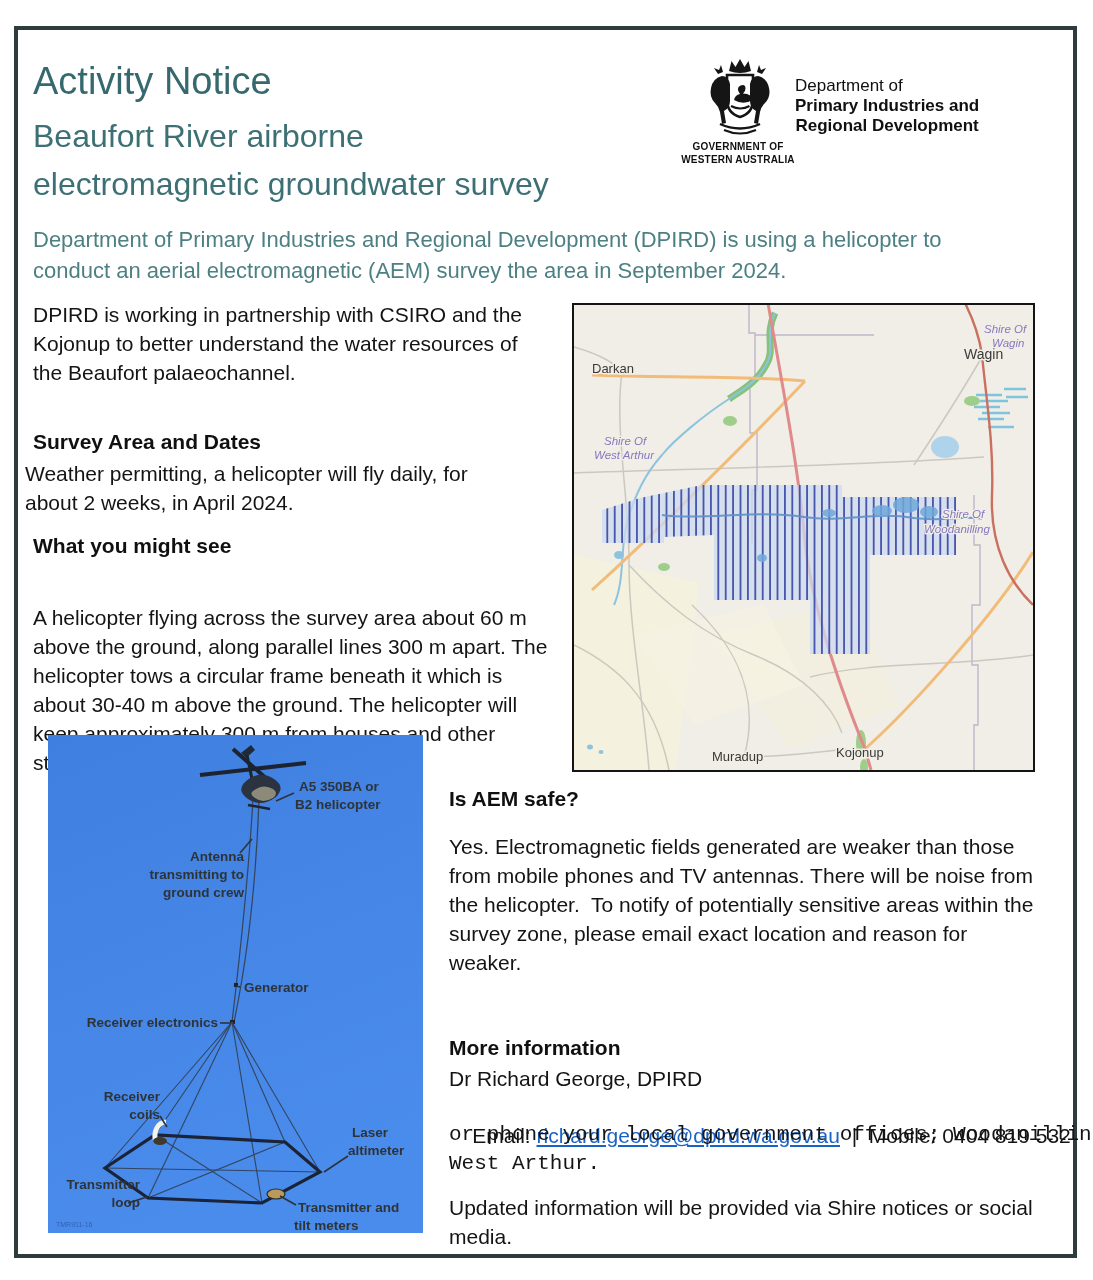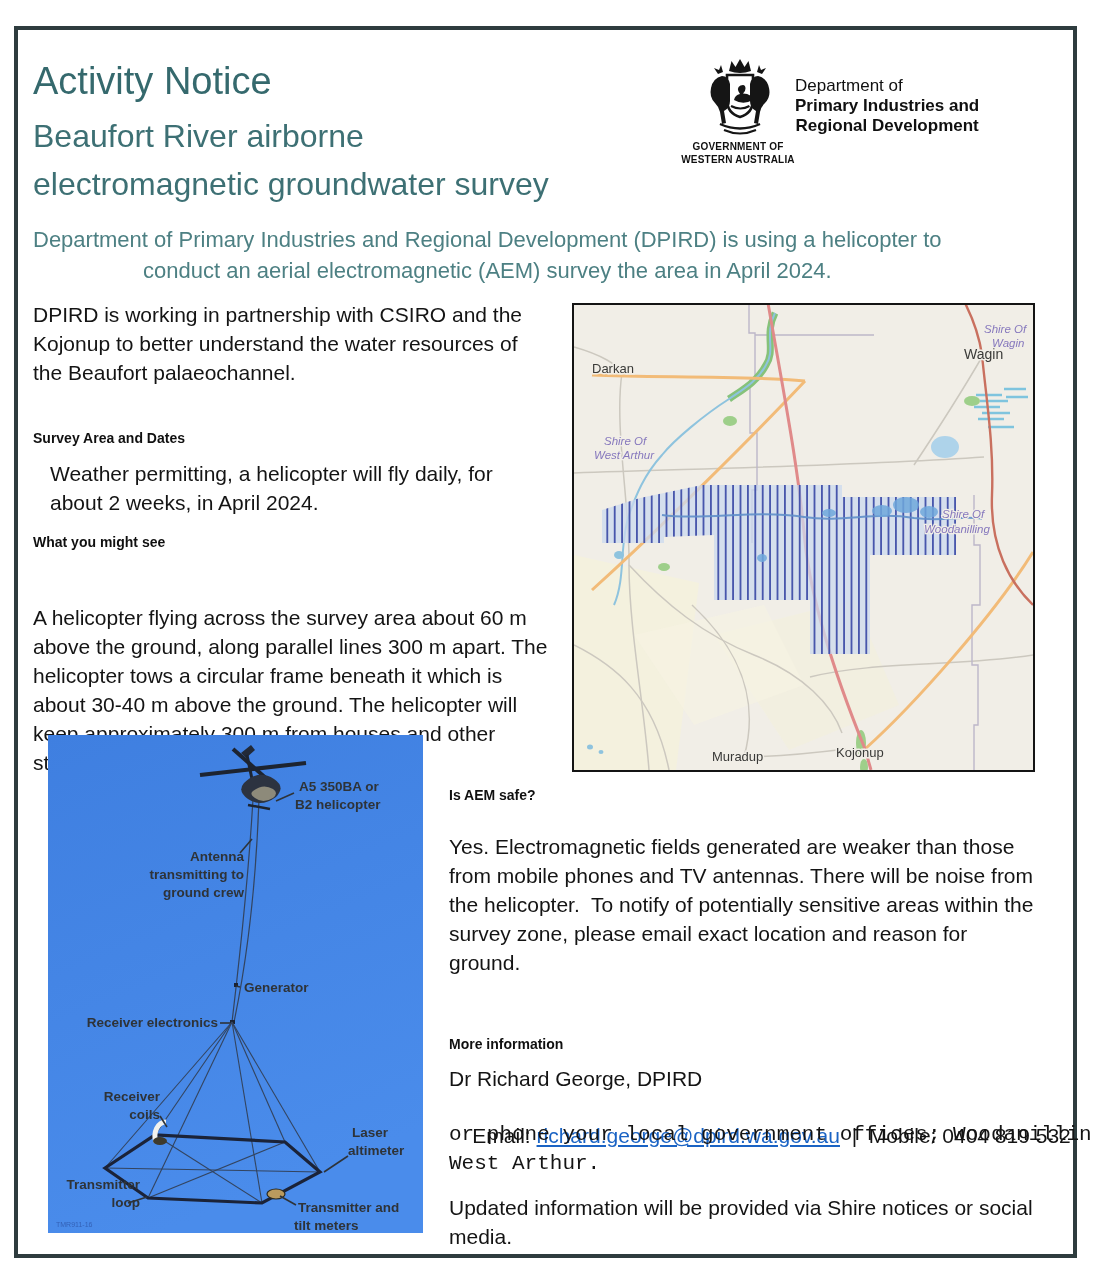--- a/index.html
+++ b/index.html
@@ -2,23 +2,23 @@
 <html><head>
 <meta charset="utf-8">
 <style>
   html,body{margin:0;padding:0;background:#ffffff;}
   .page{position:relative;width:1093px;height:1280px;background:#ffffff;overflow:hidden;
         font-family:"Liberation Sans","DejaVu Sans",sans-serif;color:#161616;}
   .abs{position:absolute;}
   .frame{left:14px;top:26px;width:1055px;height:1224px;border:4px solid #2e3c3e;background:#ffffff;}
   .title{left:33px;top:60px;font-size:38px;color:#35696d;letter-spacing:0;}
   .subtitle{left:33px;top:112px;font-size:32px;line-height:48px;color:#3d7074;}
-  .intro{left:33px;top:224px;font-size:22px;line-height:31px;color:#4d8083;text-align:center;}
+  .intro{left:33px;top:224px;font-size:22px;line-height:31px;color:#4d8083;}
   .body-text{font-size:21px;line-height:29px;color:#141414;}
-  .heading{font-size:14px;font-weight:bold;color:#101010;}
+  .heading{font-size:21px;font-weight:bold;color:#101010;}
   .line{white-space:pre;}
   .gov-caption{left:664px;top:140px;width:148px;text-align:center;font-size:10px;font-weight:bold;
                line-height:13px;color:#101010;letter-spacing:.2px;}
   .dept{left:795px;top:76px;font-size:17px;line-height:20px;color:#101010;}
   .dept .b{font-weight:bold;text-align:center;}
   .email{color:#1a63c4;text-decoration:underline;cursor:pointer;}
   .map-fig{left:572px;top:303px;width:459px;height:465px;border:2px solid #141414;background:#f1eee7;}
   .photo-fig{left:48px;top:735px;width:375px;height:498px;}
   svg{display:block;}
   svg text{font-family:"Liberation Sans","DejaVu Sans",sans-serif;}
@@ -64,30 +64,30 @@
       <div class="line">WESTERN AUSTRALIA</div>
     </div>
   <div class="abs dept">
     <div>Department of</div>
     <div class="b">Primary Industries and</div>
     <div class="b">Regional Development</div>
   </div>
 
   <div class="abs intro">
       <div class="line">Department of Primary Industries and Regional Development (DPIRD) is using a helicopter to</div>
-      <div class="line">conduct an aerial electromagnetic (AEM) survey the area in April 2024.</div>
+      <div class="line">conduct an aerial electromagnetic (AEM) survey the area in September 2024.</div>
     </div>
 
   <div class="abs body-text" style="left:33px;top:300px;">
       <div class="line">DPIRD is working in partnership with CSIRO and the</div>
       <div class="line">Kojonup to better understand the water resources of</div>
       <div class="line">the Beaufort palaeochannel.</div>
     </div>
   <div class="abs heading" style="left:33px;top:430px;">Survey Area and Dates</div>
-  <div class="abs body-text" style="left:50px;top:459px;">
+  <div class="abs body-text" style="left:25px;top:459px;">
       <div class="line">Weather permitting, a helicopter will fly daily, for</div>
       <div class="line">about 2 weeks, in April 2024.</div>
     </div>
   <div class="abs heading" style="left:33px;top:534px;">What you might see</div>
   <div class="abs body-text" style="left:33px;top:563px;margin-top:40px;">
       <div class="line">A helicopter flying across the survey area about 60 m</div>
       <div class="line">above the ground, along parallel lines 300 m apart. The</div>
       <div class="line">helicopter tows a circular frame beneath it which is</div>
       <div class="line">about 30-40 m above the ground. The helicopter will</div>
       <div class="line">keep approximately 300 m from houses and other</div>
@@ -259,21 +259,21 @@
       <text x="8" y="492" class="wm">TMR911-16</text>
     </svg>
   </div>
 
   <div class="abs heading" style="left:449px;top:787px;">Is AEM safe?</div>
   <div class="abs body-text" style="left:449px;top:832px;">
       <div class="line">Yes. Electromagnetic fields generated are weaker than those</div>
       <div class="line">from mobile phones and TV antennas. There will be noise from</div>
       <div class="line">the helicopter.  To notify of potentially sensitive areas within the</div>
       <div class="line">survey zone, please email exact location and reason for</div>
-      <div class="line">ground.</div>
+      <div class="line">weaker.</div>
     </div>
 
   <div class="abs heading" style="left:449px;top:1036px;">More information</div>
   <div class="abs body-text" style="left:449px;top:1064px;white-space:pre;">Dr Richard George, DPIRD</div>
   <div class="abs body-text" style="left:449px;top:1092px;white-space:pre;">
     <span>Email: </span><a class="email">richard.george@dpird.wa.gov.au</a><span>  |  Mobile: 0404 819 532</span>
   </div>
   <div class="abs body-text" style="left:449px;top:1120px;font-family:Liberation Mono, monospace;">
       <div class="line">or phone your local government offices; Woodanilling, Kojonup,</div>
       <div class="line">West Arthur.</div>

